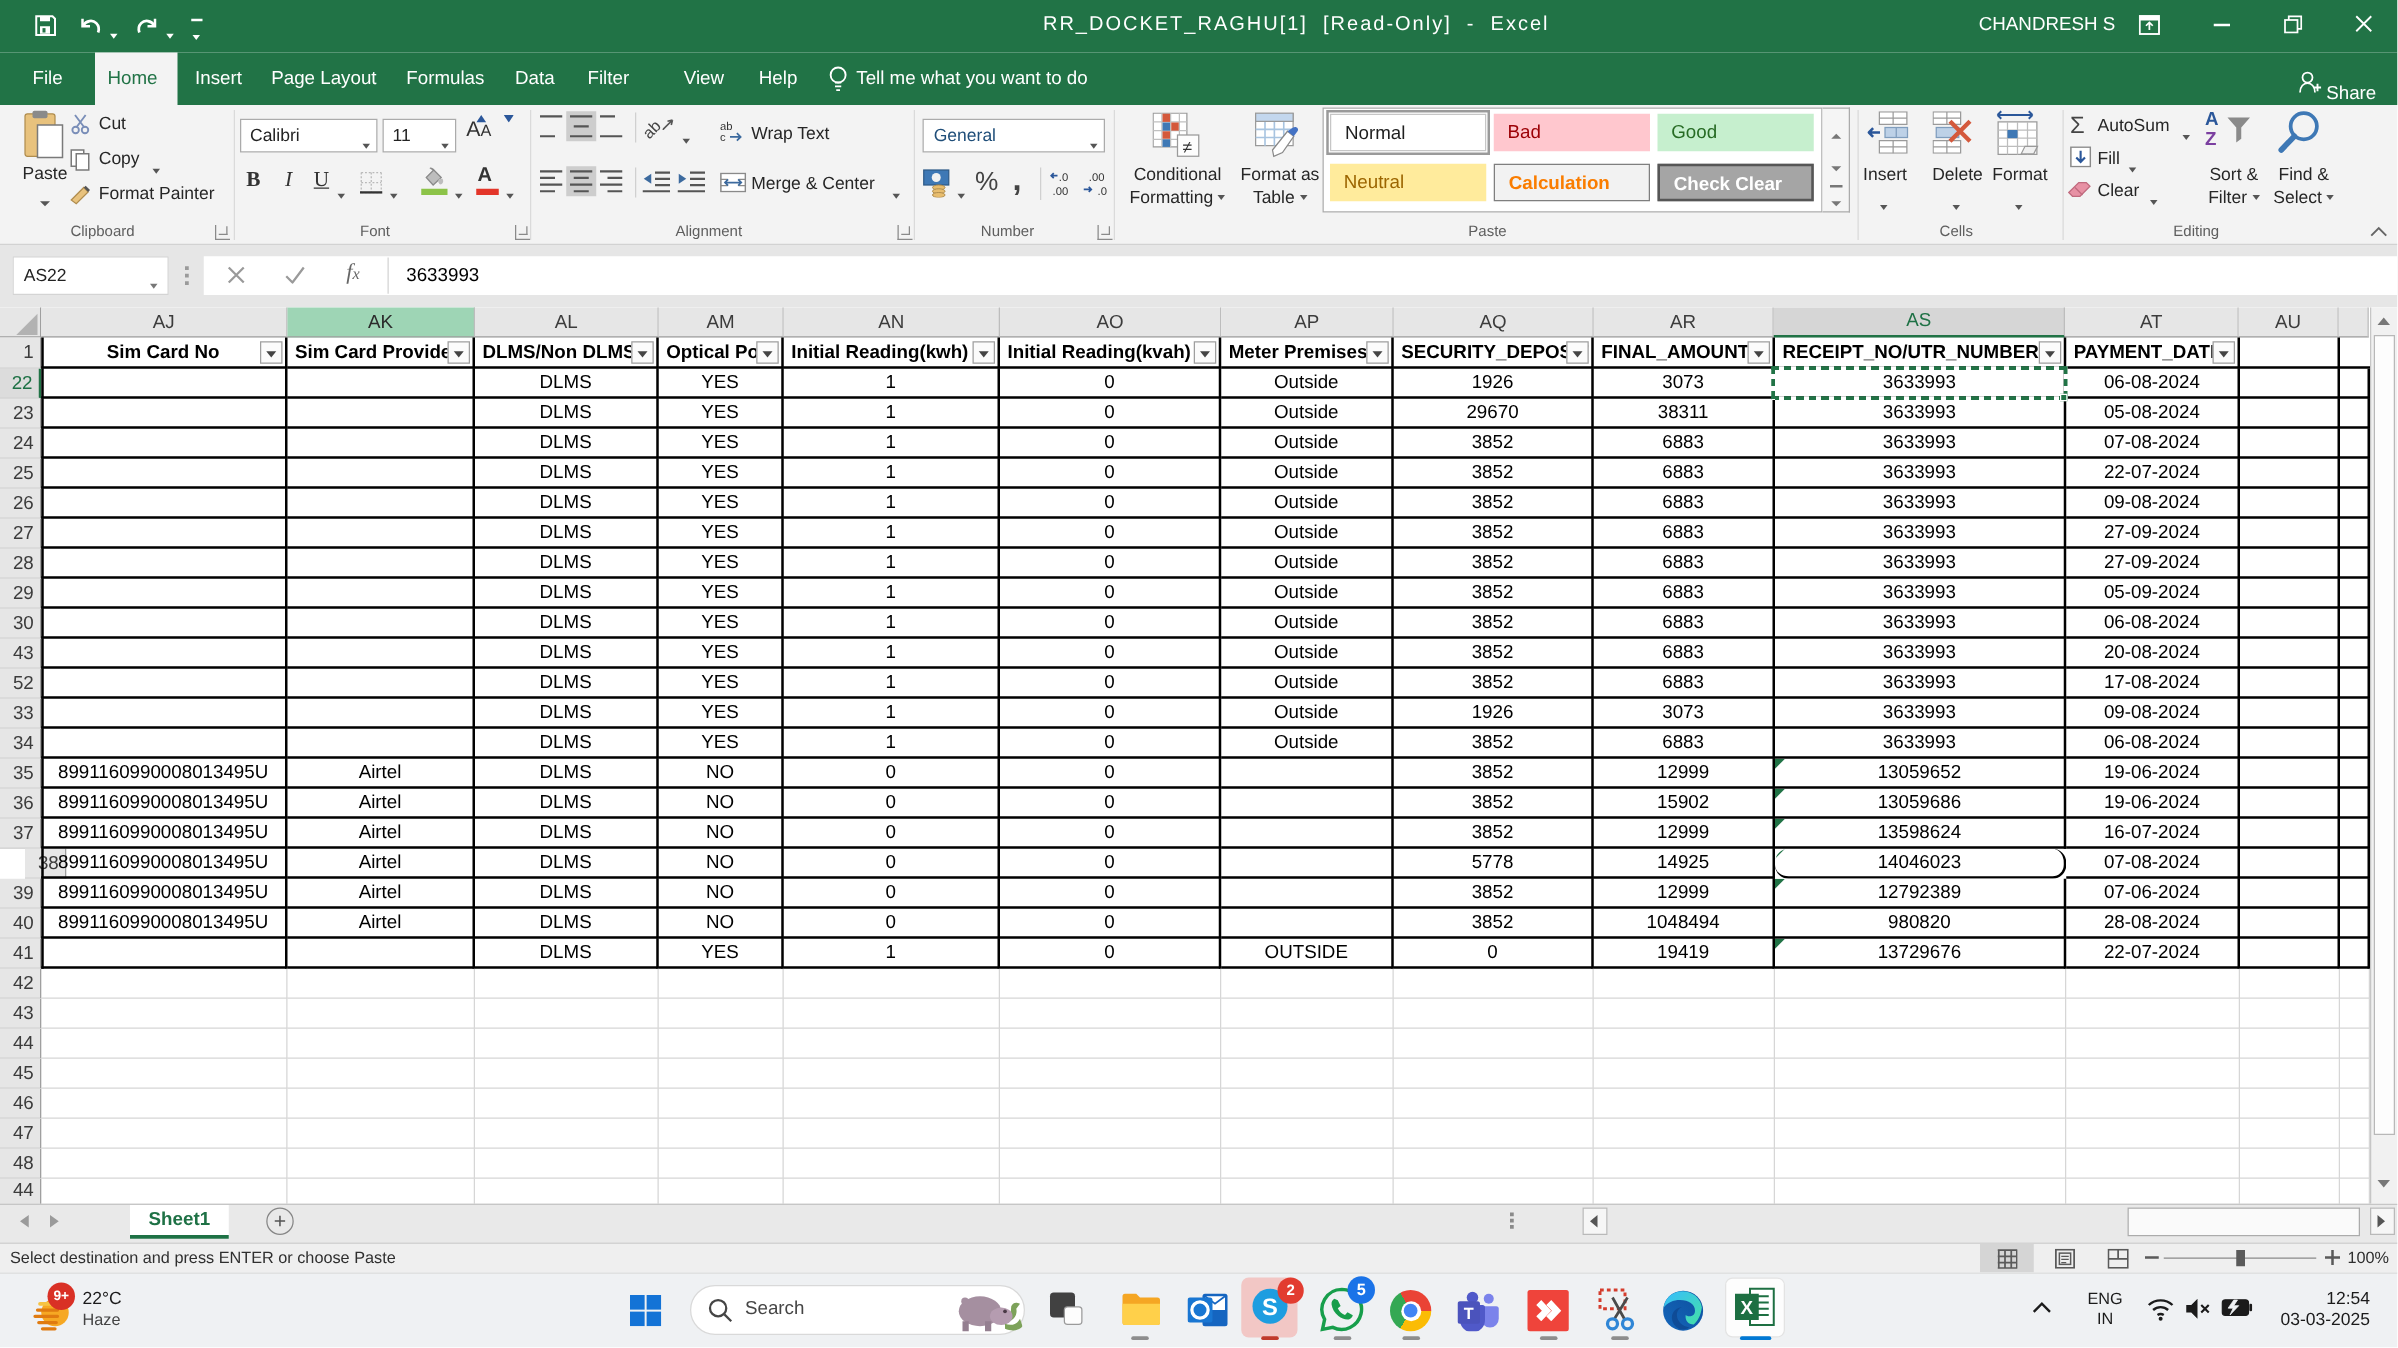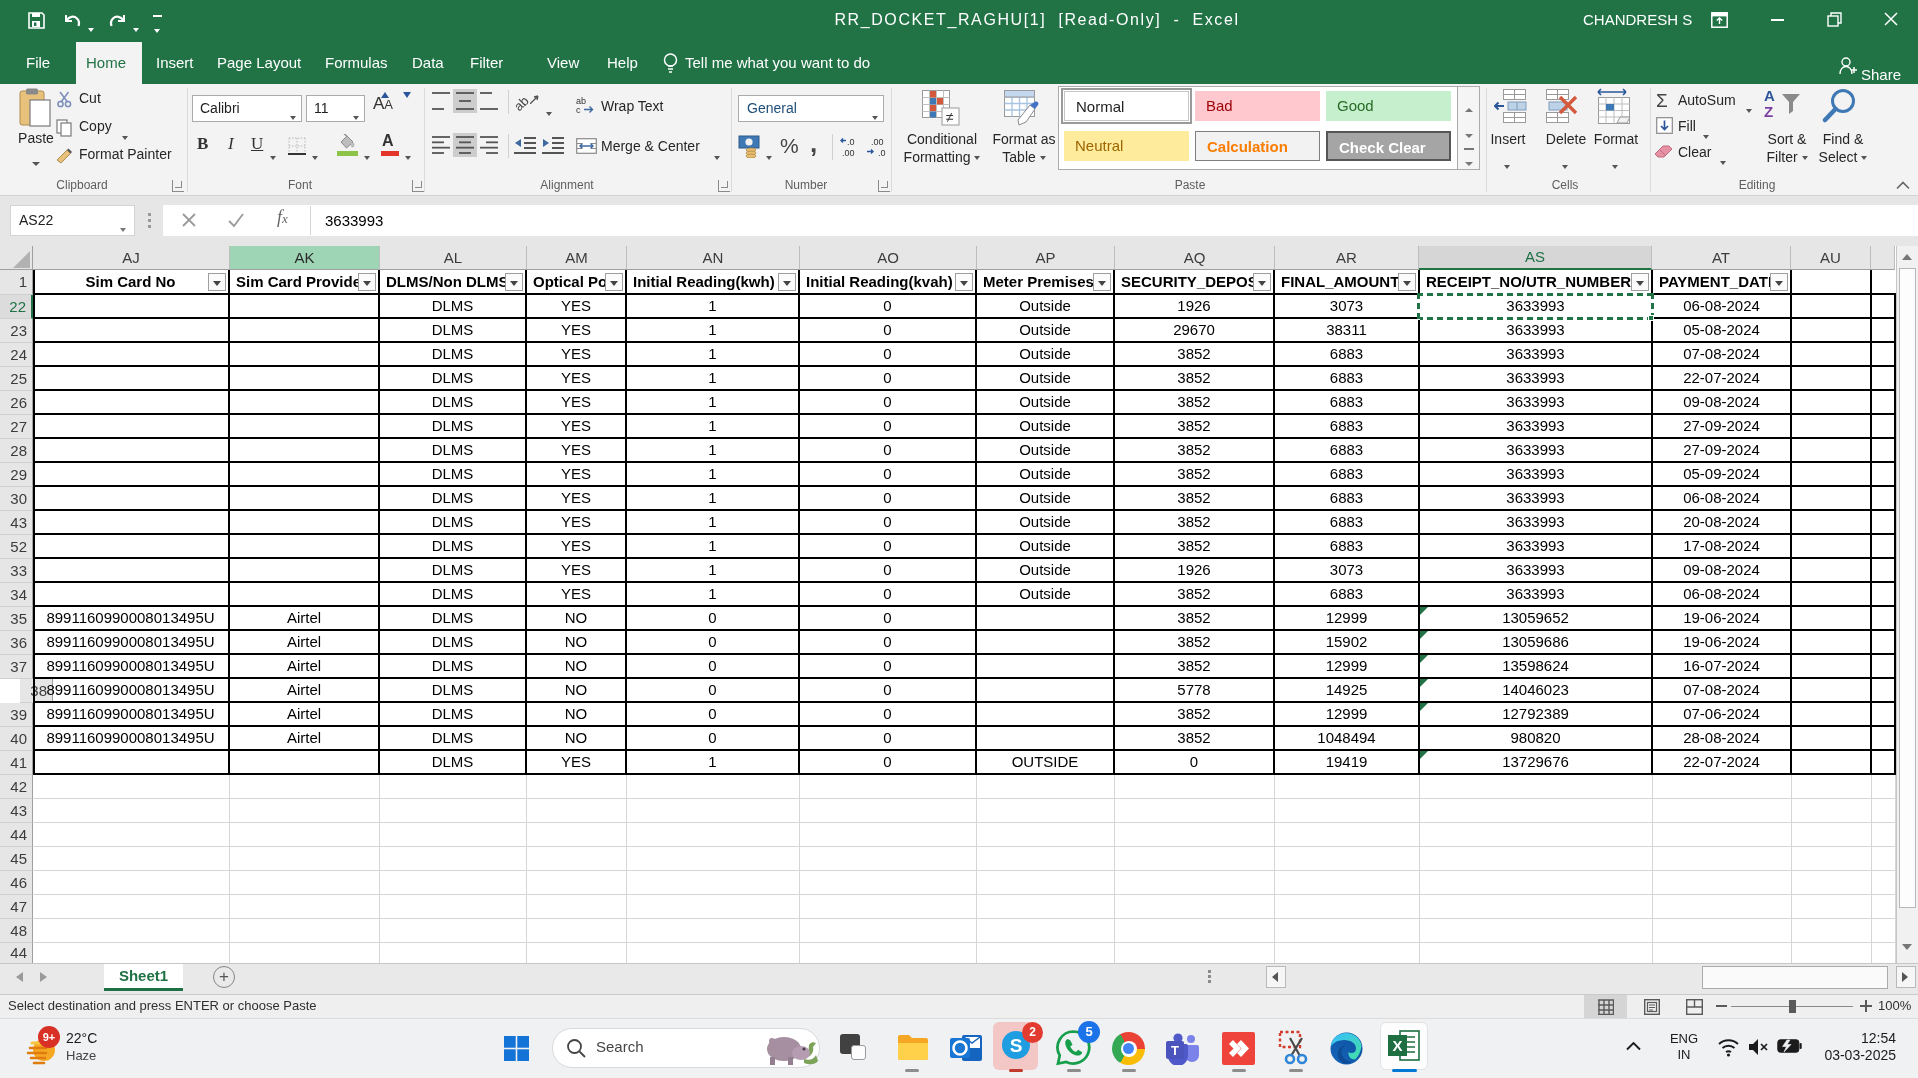--- a/index.html
+++ b/index.html
@@ -631,21 +631,21 @@
 <div class="ab" style="left:33px;top:679px;width:2px;height:24px;background:#000;"></div>
 <div class="ab cell" style="left:33px;top:679px;width:197px;height:24px;">8991160990008013495U</div>
 <div class="ab cell" style="left:230px;top:679px;width:150px;height:24px;">Airtel</div>
 <div class="ab cell" style="left:380px;top:679px;width:147px;height:24px;">DLMS</div>
 <div class="ab cell" style="left:527px;top:679px;width:100px;height:24px;">NO</div>
 <div class="ab cell" style="left:627px;top:679px;width:173px;height:24px;">0</div>
 <div class="ab cell" style="left:800px;top:679px;width:177px;height:24px;">0</div>
 <div class="ab cell" style="left:977px;top:679px;width:138px;height:24px;"></div>
 <div class="ab cell" style="left:1115px;top:679px;width:160px;height:24px;">5778</div>
 <div class="ab cell" style="left:1275px;top:679px;width:145px;height:24px;">14925</div>
-<div class="ab cell" style="left:1420px;top:679px;width:233px;height:24px;">14046023<div style="position:absolute;left:0;top:0;width:0;height:0;border-right:8px solid transparent;border-top:8px solid #217346;"></div></div>
+<div class="ab cell" style="left:1420px;top:679px;width:233px;height:24px;border-radius:11px;">14046023<div style="position:absolute;left:0;top:0;width:0;height:0;border-right:8px solid transparent;border-top:8px solid #217346;"></div></div>
 <div class="ab cell" style="left:1653px;top:679px;width:139px;height:24px;">07-08-2024</div>
 <div class="ab cell" style="left:1792px;top:679px;width:80px;height:24px;"></div>
 <div class="ab cell" style="left:1872px;top:679px;width:24px;height:24px;"></div>
 <div class="ab" style="left:33px;top:703px;width:2px;height:24px;background:#000;"></div>
 <div class="ab cell" style="left:33px;top:703px;width:197px;height:24px;">8991160990008013495U</div>
 <div class="ab cell" style="left:230px;top:703px;width:150px;height:24px;">Airtel</div>
 <div class="ab cell" style="left:380px;top:703px;width:147px;height:24px;">DLMS</div>
 <div class="ab cell" style="left:527px;top:703px;width:100px;height:24px;">NO</div>
 <div class="ab cell" style="left:627px;top:703px;width:173px;height:24px;">0</div>
 <div class="ab cell" style="left:800px;top:703px;width:177px;height:24px;">0</div>

